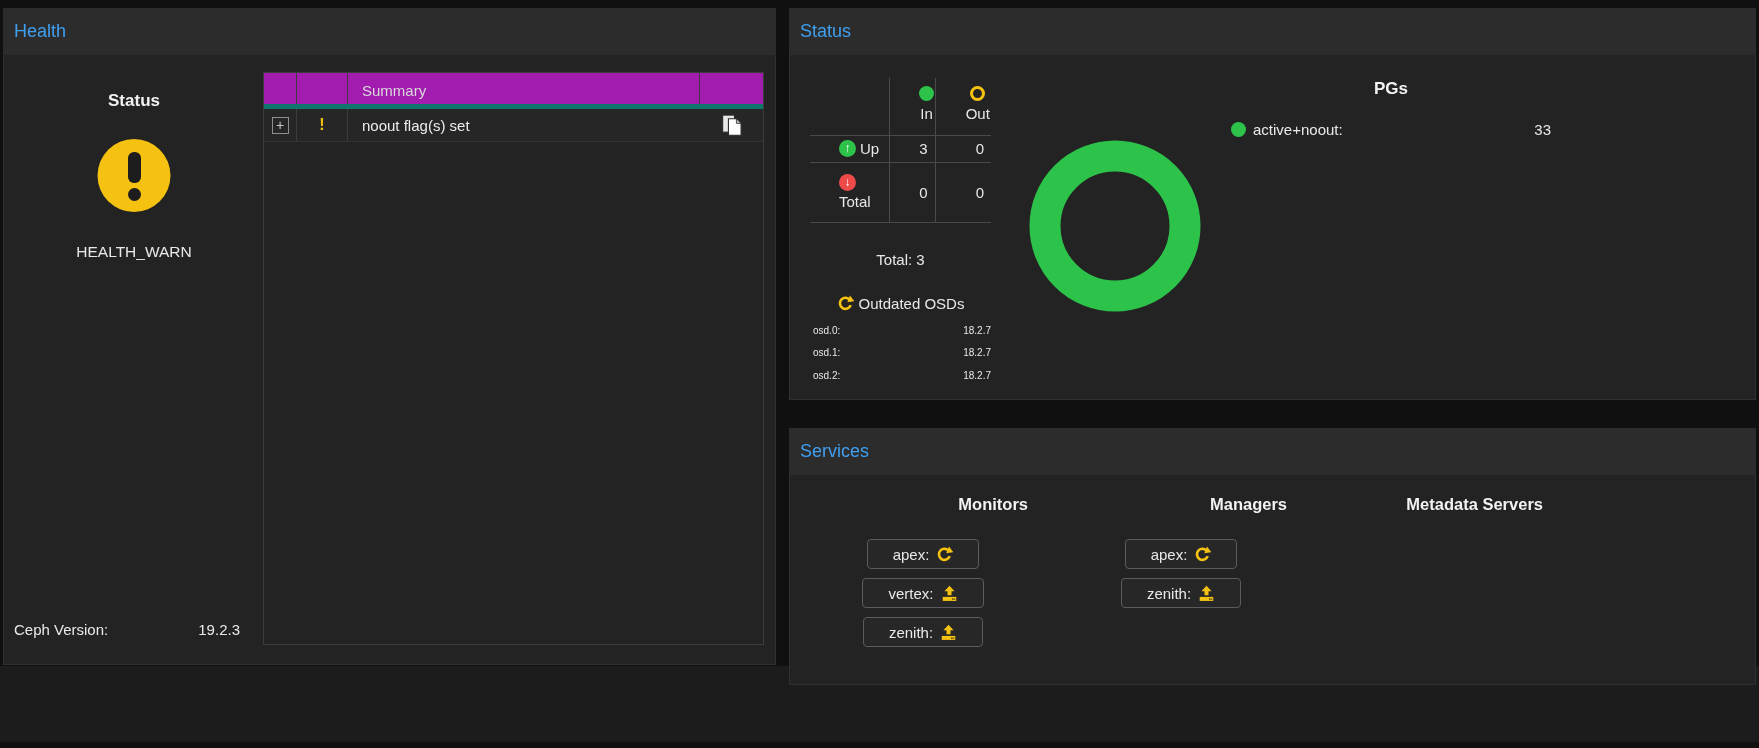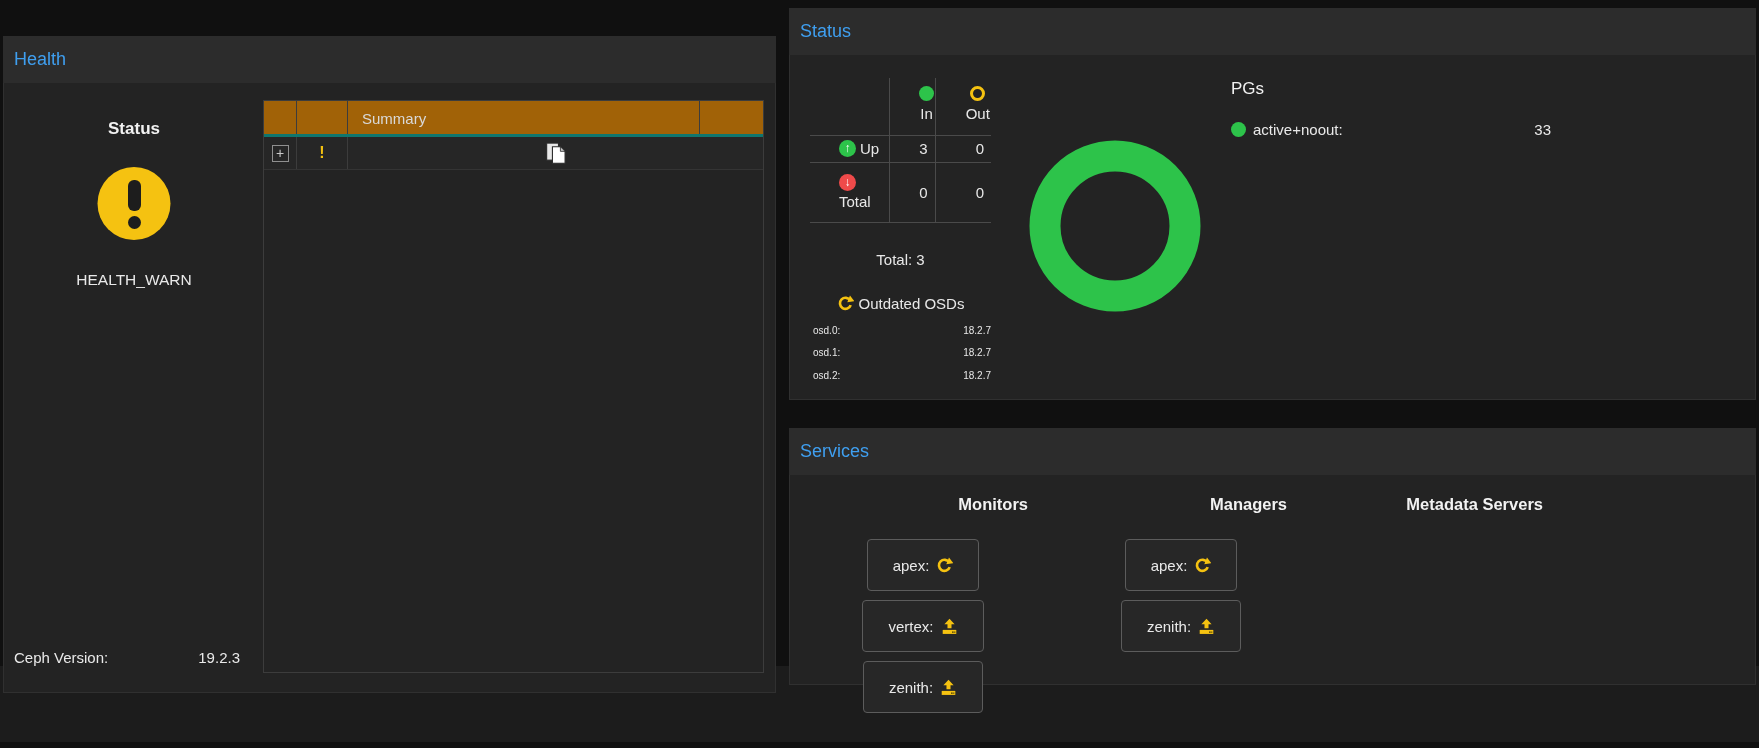--- a/index.html
+++ b/index.html
@@ -7,40 +7,40 @@
               font-family:"Liberation Sans", sans-serif; }
   .page { position:relative; width:1759px; height:748px; background:#101010; }
   .bottom-area { position:absolute; left:0; top:666px; width:1759px; height:76px; background:#1c1c1c; }
 
   .panel { position:absolute; }
   .panel-header { height:47px; background:#2c2c2c; color:#3f9ff0; font-size:18px;
                   line-height:47px; padding-left:11px; }
   .panel-body { position:relative; background:#232323; border:1px solid #303030; border-top:none; }
 
   
-  #health { left:3px; top:8px; width:773px; height:573px;margin-top:28px; }
+  #health { left:3px; top:8px; width:773px; height:573px; }
   #health .panel-body { height:610px; }
   .health-left { position:absolute; left:0; top:0; width:260px; height:100%; }
   .status-heading { position:absolute; top:36px; width:100%; text-align:center;
                     color:#f2f2f2; font-size:17px; font-weight:bold; }
   .warn-circle { position:absolute; top:84px; left:50%; transform:translateX(-50%);
                  width:73px; height:73px; border-radius:50%; background:#f5c211; }
   .warn-bar { position:absolute; left:50%; transform:translateX(-50%); top:13px;
               width:13px; height:31px; border-radius:6px; background:#1d1d1d; }
   .warn-dot { position:absolute; left:50%; transform:translateX(-50%); bottom:11px;
               width:13px; height:13px; border-radius:50%; background:#1d1d1d; }
   .health-state { position:absolute; top:188px; width:100%; text-align:center;
                   color:#e9e9e9; font-size:15.5px; }
   .ceph-version { position:absolute; top:566px; left:10px; width:226px; display:flex;
                   justify-content:space-between; color:#e9e9e9; font-size:15px; }
 
   
   .summary-table { position:absolute; left:259px; top:17px; width:501px; height:573px;
                    border:1px solid #3c3c3c; }
-  .thead { display:flex; height:36px; background:#a16207; border-bottom:3px solid #0f766e; }
+  .thead { display:flex; height:36px; background:#a21caf; border-bottom:5px solid #0f766e; }
   .th { height:100%; border-right:1px solid #3c3c3c; }
   .th.c1 { width:33px; } .th.c2 { width:51px; }
   .th.c3 { width:352px; color:#d9d9d9; font-size:15px; line-height:35px; padding-left:14px; }
   .th.c4 { flex:1; border-right:none; }
   .trow { display:flex; height:33px; background:#262626; border-bottom:1px solid #343434;
           align-items:stretch; }
   .td { display:flex; align-items:center; justify-content:center; }
   .td.c1 { width:33px; border-right:1px solid #3c3c3c; }
   .td.c2 { width:51px; border-right:1px solid #3c3c3c; }
   .td.c3 { width:352px; justify-content:flex-start; padding-left:14px;
@@ -73,34 +73,34 @@
   .down-wrap { display:flex; flex-direction:column; align-items:flex-start; gap:2px; padding:6px 0; }
   .val { text-align:right; padding-right:7px; }
   .total-line { position:absolute; left:20px; top:196px; width:181px; text-align:center;
                 color:#e8e8e8; font-size:15px; }
   .outdated-head { position:absolute; left:20px; top:240px; width:181px; display:flex;
                    align-items:center; justify-content:center; gap:5px; color:#e8e8e8; font-size:15px; }
   .outdated-rows { position:absolute; left:23px; top:264px; width:178px;
                    color:#e8e8e8; font-size:10px; }
   .outdated-row { display:flex; justify-content:space-between; height:22.5px; align-items:center; }
   .donut-wrap { position:absolute; left:239px; top:85px; width:172px; height:172px; }
-  .pgs-head { position:absolute; left:441px; top:24px; width:320px; 
-              color:#f2f2f2; font-size:17px; font-weight:normal; }
+  .pgs-head { position:absolute; left:441px; top:24px; width:320px; text-align:center;
+              color:#f2f2f2; font-size:17px; font-weight:bold; }
   .pg-legend { position:absolute; left:441px; top:66px; width:320px; display:flex;
                align-items:center; gap:7px; color:#e9e9e9; font-size:15px; }
   .pg-legend .spacer { flex:1; }
 
   
   #services { left:789px; top:428px; width:967px; height:257px; }
   #services .panel-body { height:210px; }
   .svc-col { position:absolute; top:20px; text-align:right; }
   .svc-col h3 { color:#f2f2f2; font-size:16.5px; font-weight:bold; }
   .svc-col .btns { margin-top:25px; display:flex; flex-wrap:wrap; justify-content:center;
                    gap:9px 6px; }
-  .svc-btn { height:52px; display:inline-flex; align-items:center; gap:7px; padding:0 25px;
+  .svc-btn { height:30px; display:inline-flex; align-items:center; gap:7px; padding:0 25px;
              background:#272727; border:1px solid #5c5c5c; border-radius:4px;
              color:#e9e9e9; font-size:15px; cursor:pointer; }
   #svc-col-1 { left:28px;  width:210px; }
   #svc-col-2 { left:285px; width:212px; }
   #svc-col-3 { left:533px; width:220px; }
 </style>
 </head>
 <body>
 
 <svg width="0" height="0" style="position:absolute">
@@ -152,20 +152,21 @@
           <div class="th c3">Summary</div>
           <div class="th c4"></div>
         </div>
         <div class="trow">
           <div class="td c1">
             <span class="expander">+</span>
           </div>
           <div class="td c2">
             <span class="sev">!</span>
           </div>
+          <div class="td c3">noout flag(s) set</div>
           <div class="td c4">
             <span class="copy-btn">
               <svg width="22" height="22" viewBox="0 0 16 16">
                   <use href="#icon-copy"></use>
                 </svg>
             </span>
           </div>
         </div>
       </div>
 

